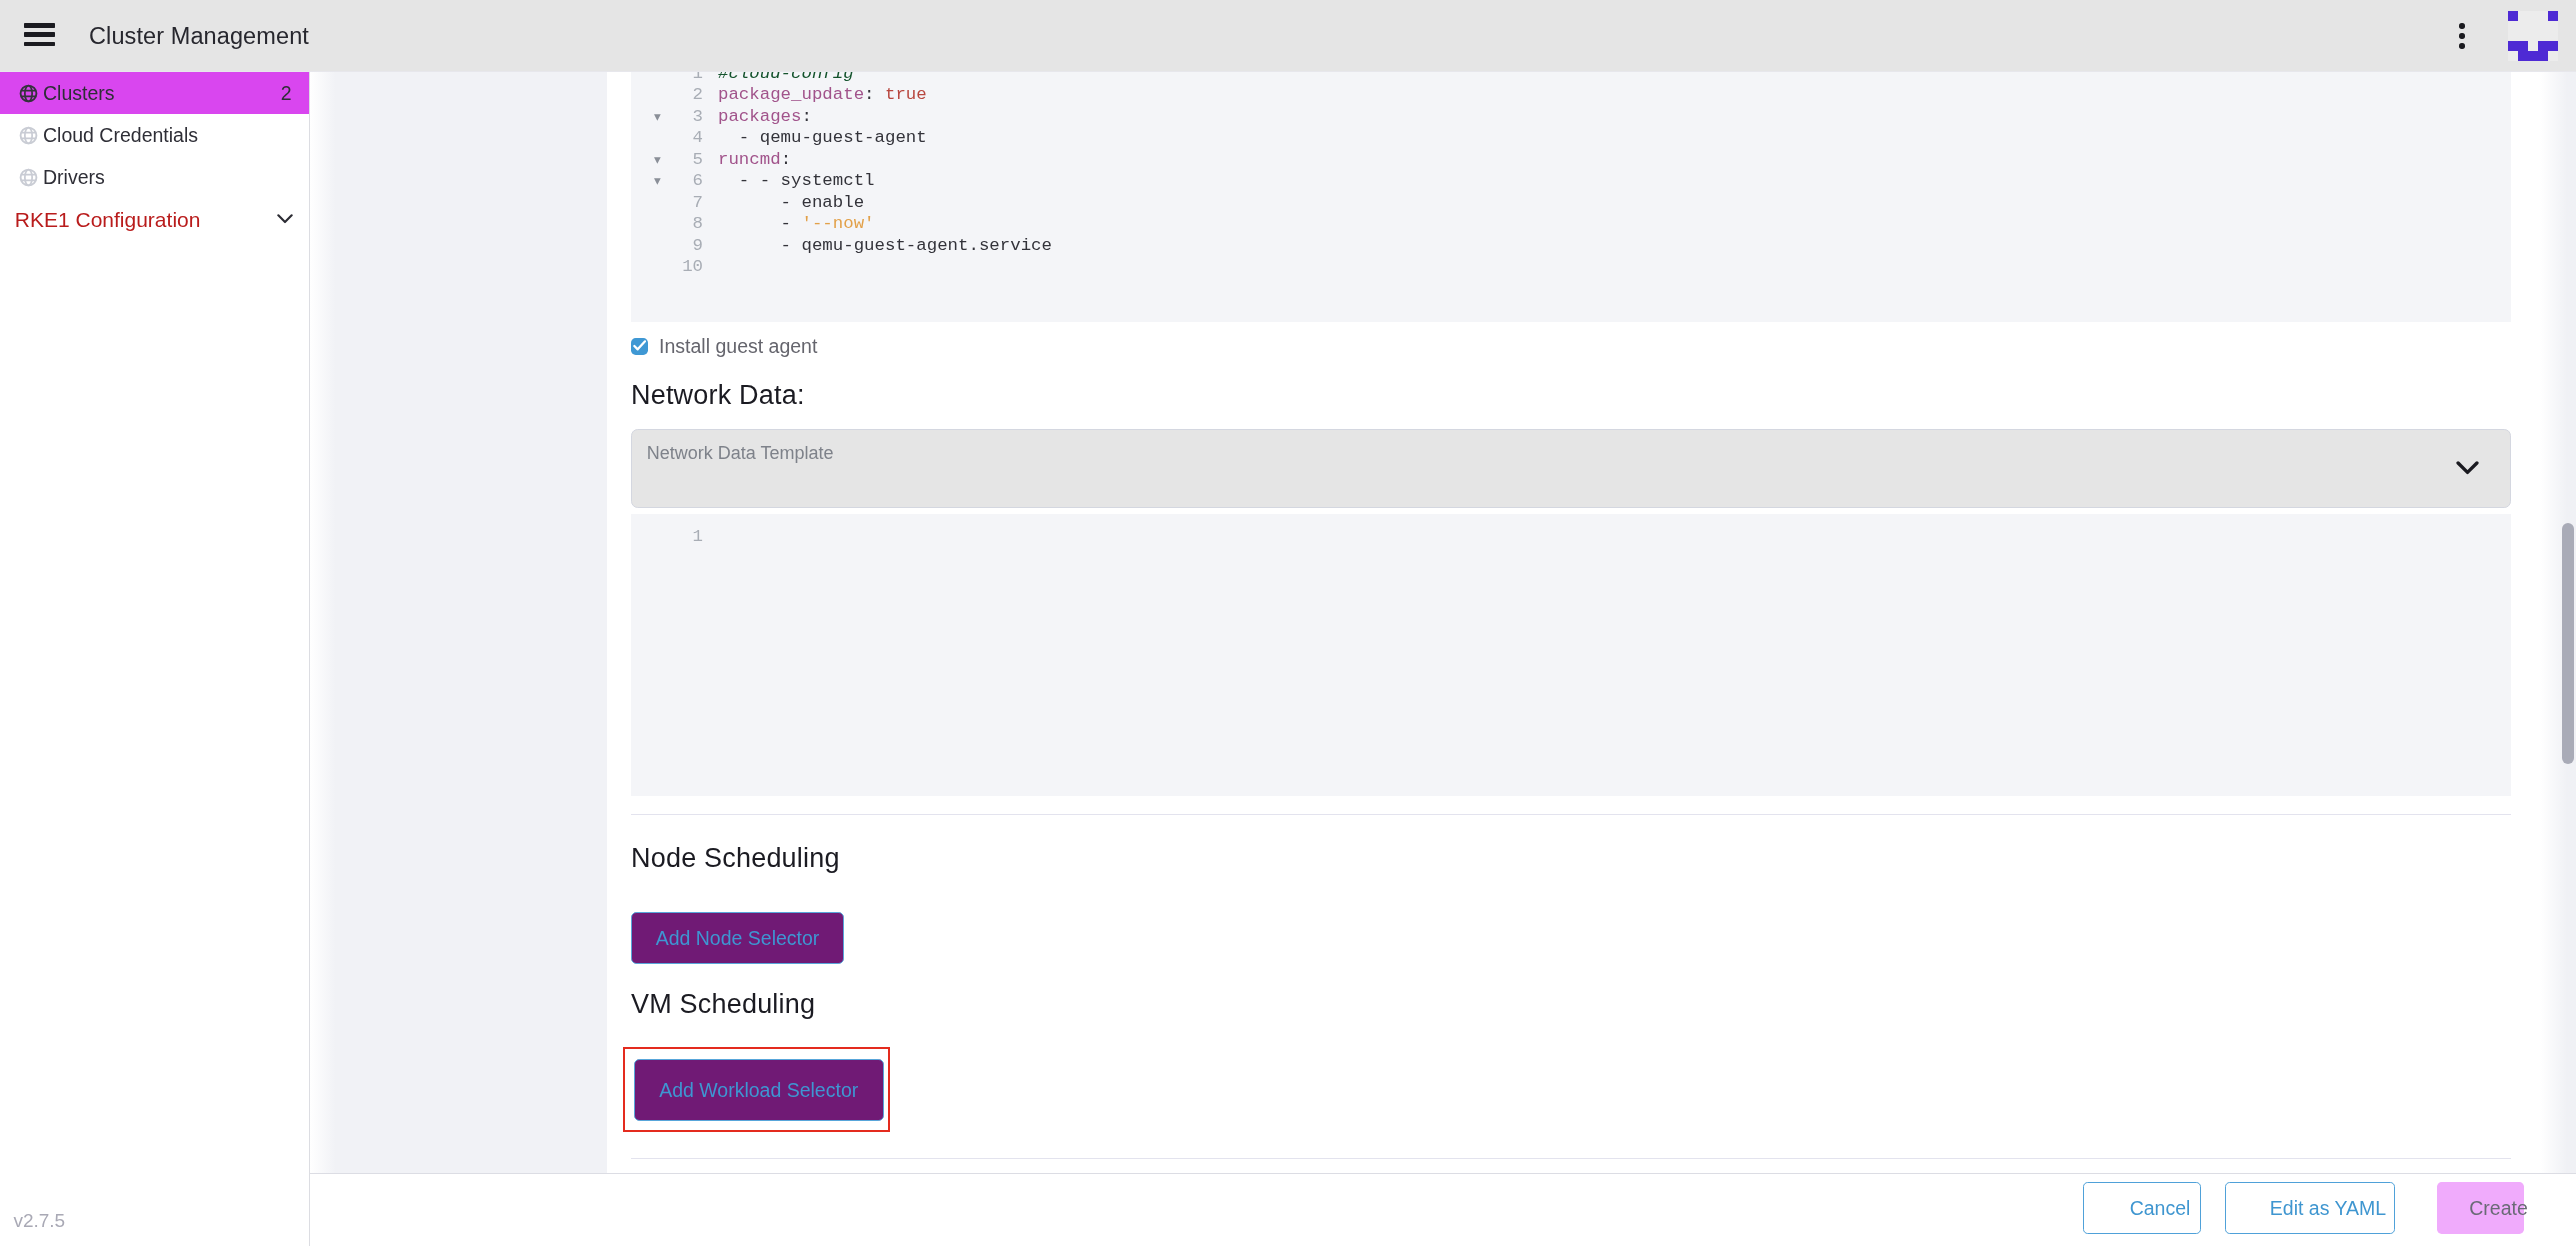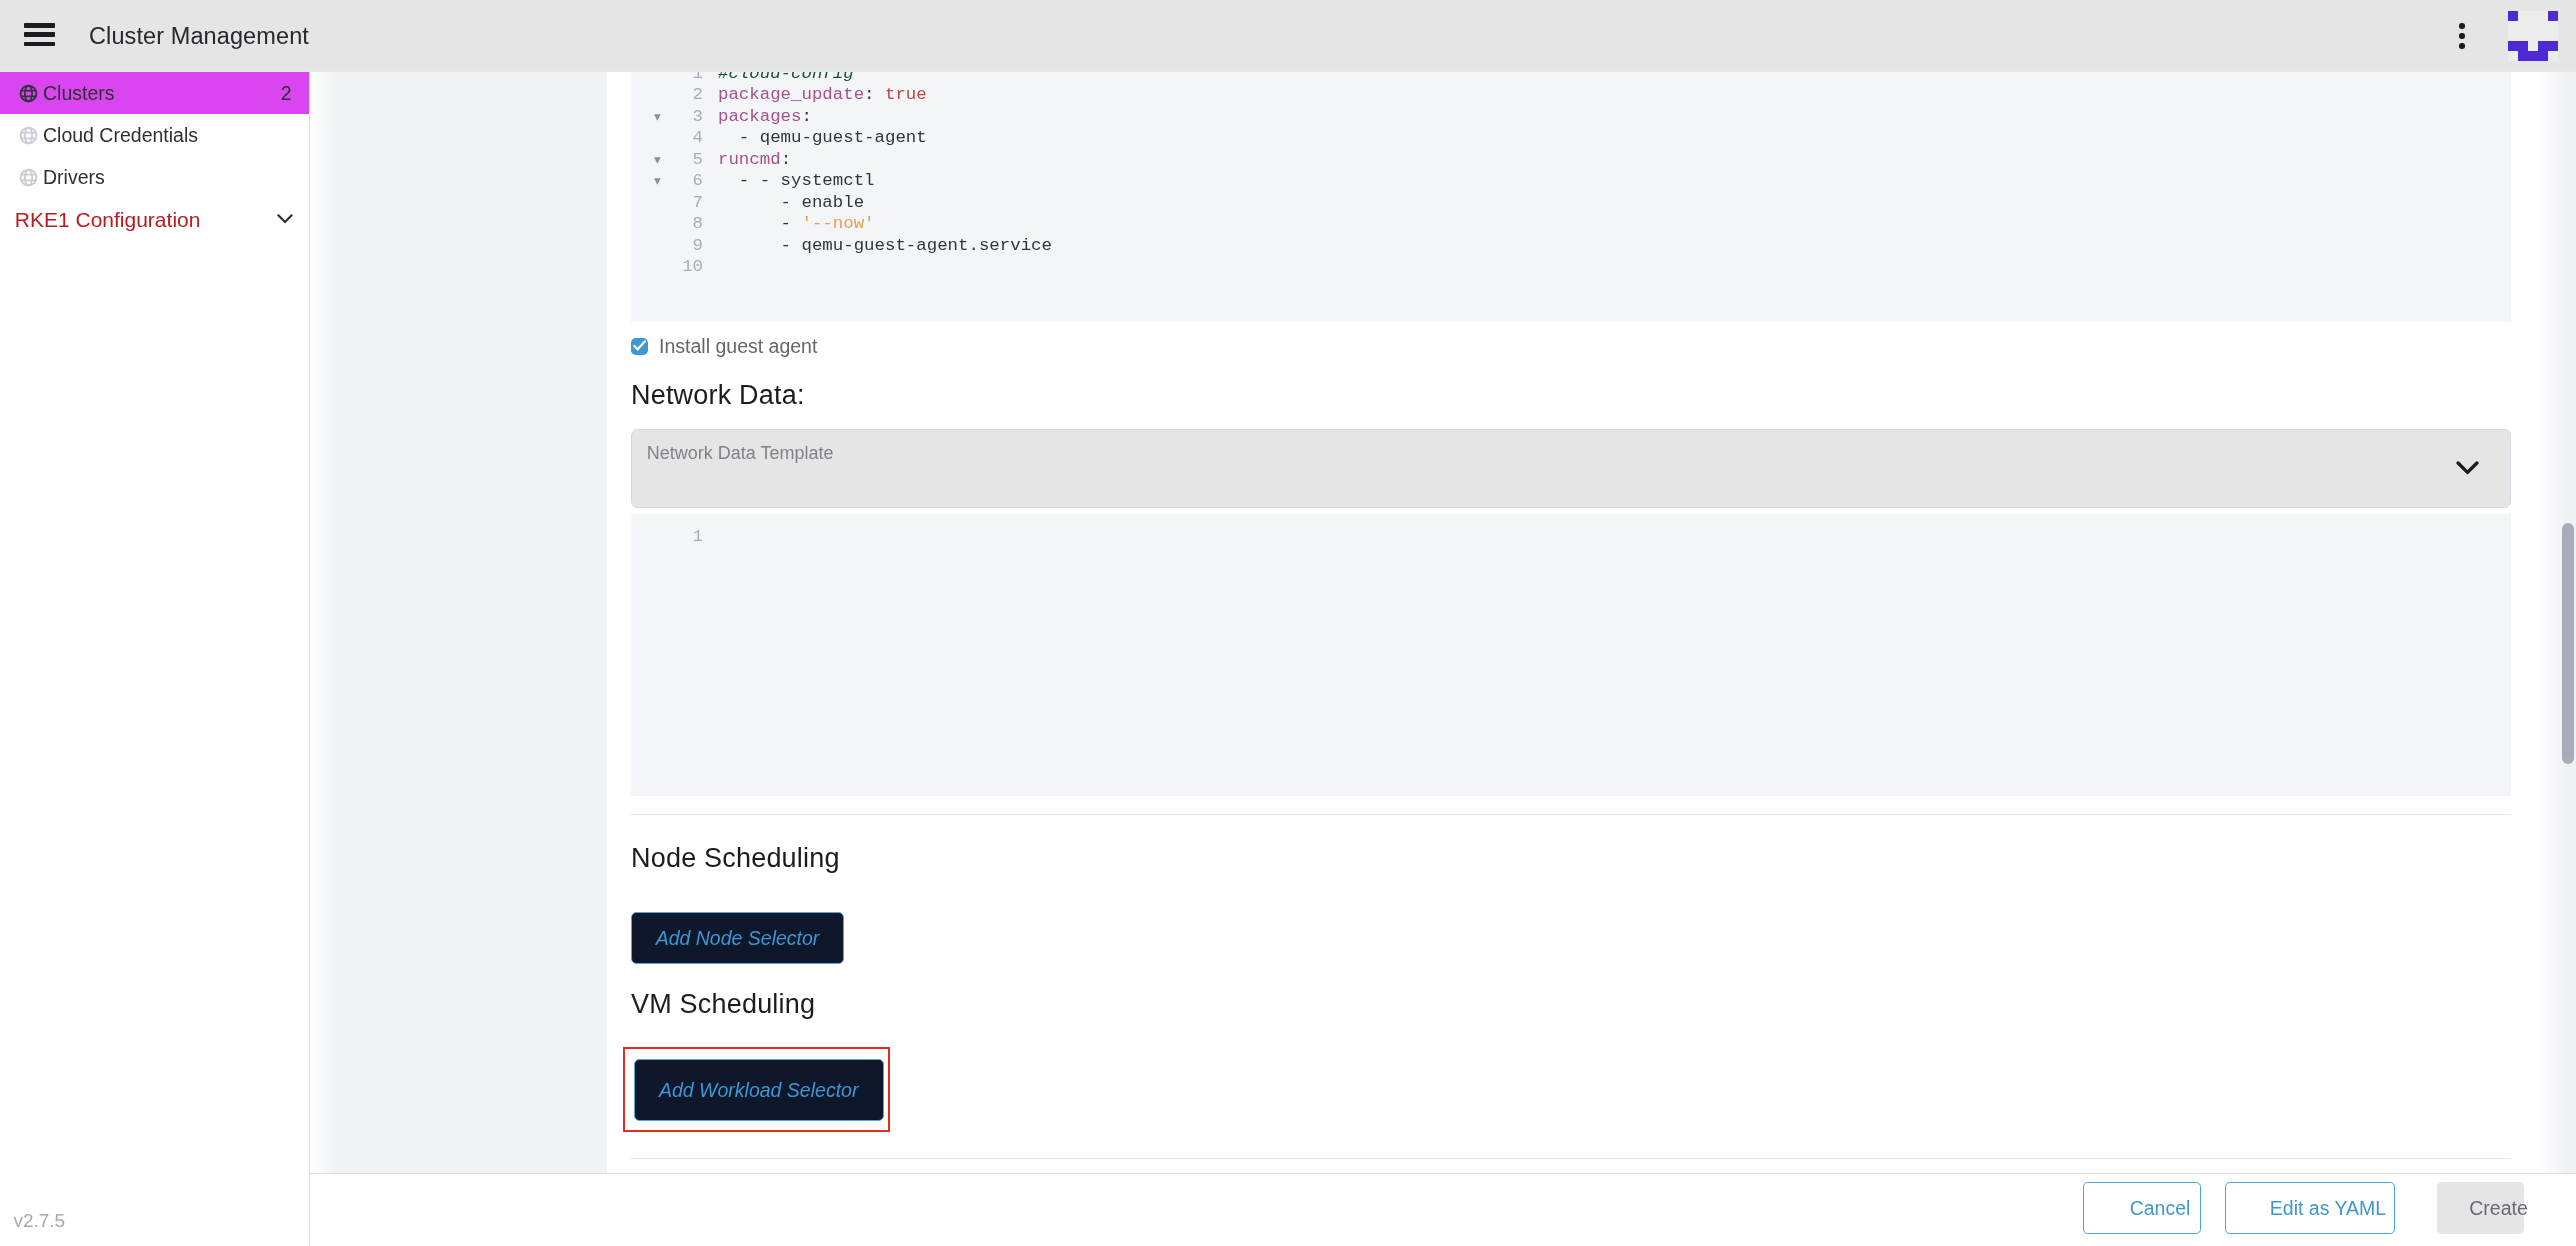--- a/index.html
+++ b/index.html
@@ -70,38 +70,38 @@
   .h-vm { top:989px; }
 
   .select-box { position:absolute; left:631px; top:429px; width:1880px; height:79px; background:#e5e5e5;
                 border:1.3px solid #d4d7e0; border-radius:6.7px; cursor:pointer; }
   .select-box .placeholder { position:absolute; left:14.8px; top:13.4px; font-size:18px; color:#7e828a; }
   .select-box .caret { position:absolute; right:31px; top:31px; }
 
   .hr { position:absolute; left:631px; width:1880px; height:1.3px; background:#e3e3ee; }
   .hr1 { top:814px; } .hr2 { top:1158px; }
 
-  .btn-blue { position:absolute; background:#0f172a; border:1.3px solid #58a6da; border-radius:5.4px;
+  .btn-blue { position:absolute; background:#701a75; border:1.3px solid #58a6da; border-radius:5.4px;
               color:#3e96d2; font-size:19.5px; display:flex; align-items:center; justify-content:center;
-              cursor:pointer; font-family:"Liberation Sans",sans-serif;font-style:italic; }
+              cursor:pointer; font-family:"Liberation Sans",sans-serif; }
   .btn-add-node { left:631px; top:912px; width:213px; height:52px; }
   .btn-add-workload { left:8.7px; top:10px; width:250px; height:62px; position:absolute; }
   .highlight-box { position:absolute; left:623px; top:1047px; width:267px; height:85px;
                    border:2px solid #e42b1e; }
 
   
   .footer { position:absolute; left:310px; top:1173px; width:2266px; height:73px; background:#fff;
             border-top:0.7px solid #dcdde4; z-index:25; }
   .footer .btn { position:absolute; top:8px; height:52px; border-radius:4.7px; font-size:19.5px;
                  display:flex; align-items:center; justify-content:center; cursor:pointer;
                  font-family:"Liberation Sans",sans-serif;padding-left:36px; }
   .btn-outline { background:#fff; border:1.3px solid #4fa1d9; color:#3f96d0; }
   .btn-cancel { left:1773px; width:118px; }
   .btn-yaml { left:1915px; width:170px; }
-  .btn-create { left:2127px; width:87px; background:#e5e5e5; border:none; color:#6a6a76; cursor:default; }
+  .btn-create { left:2127px; width:87px; background:#f0abfc; border:none; color:#6a6a76; cursor:default; }
 </style>
 </head>
 <body>
 
 <div class="page">
 
   <div class="header">
     <div class="hamburger">
         <span></span>
         <span></span>

